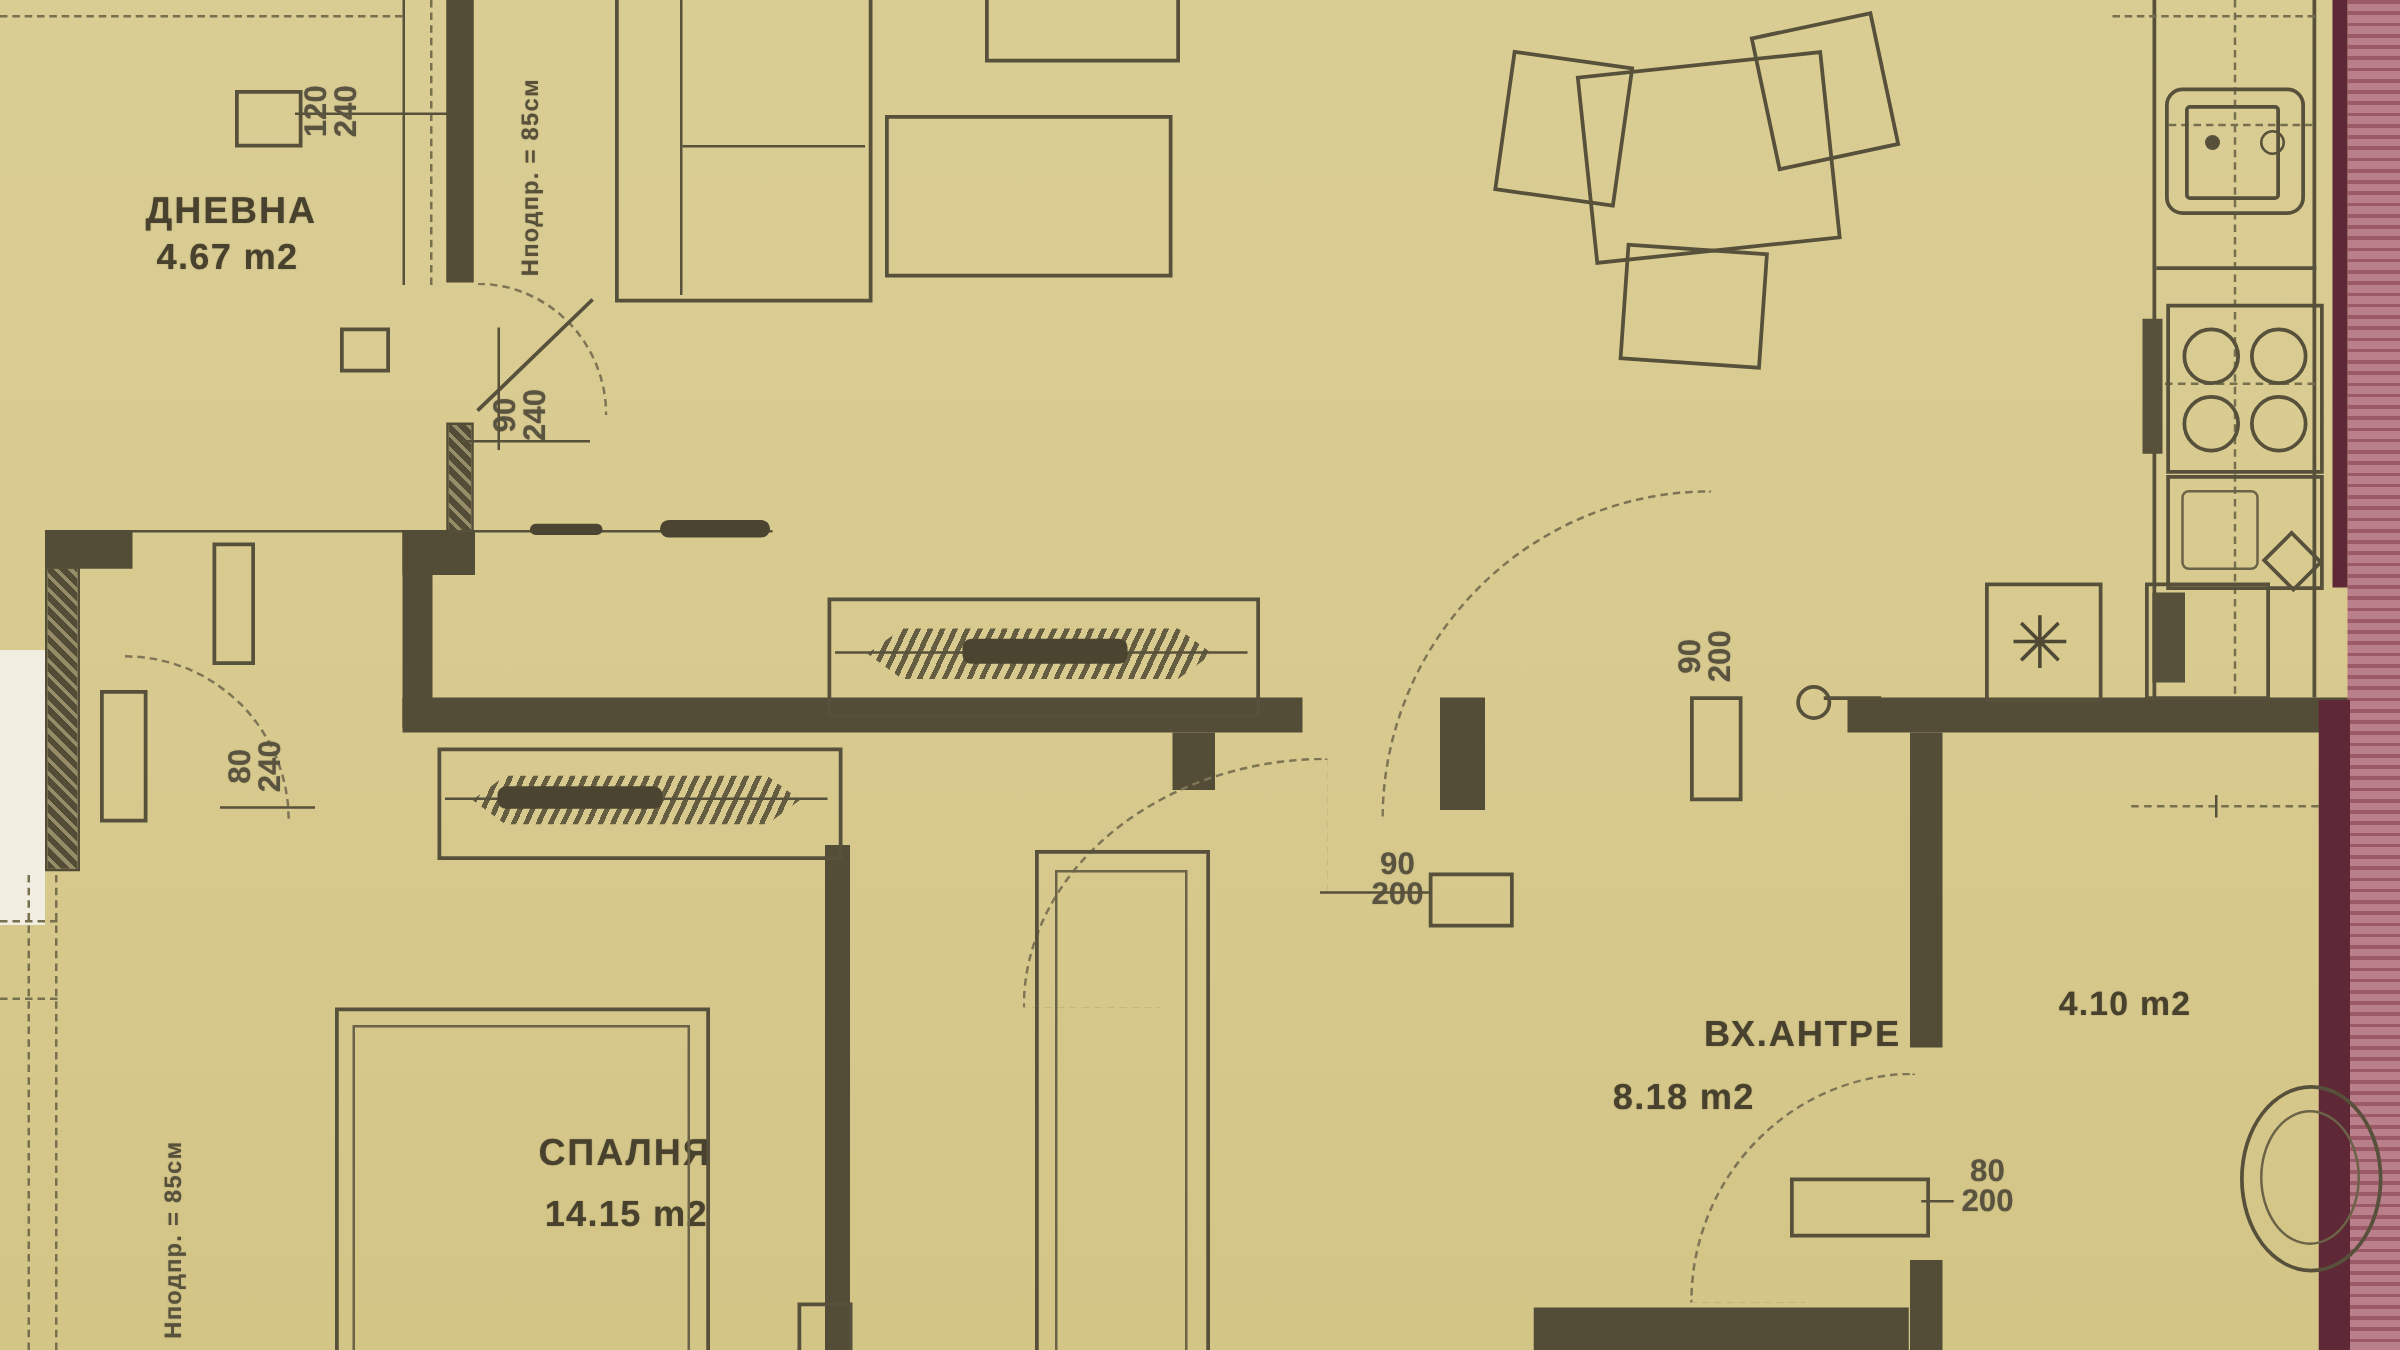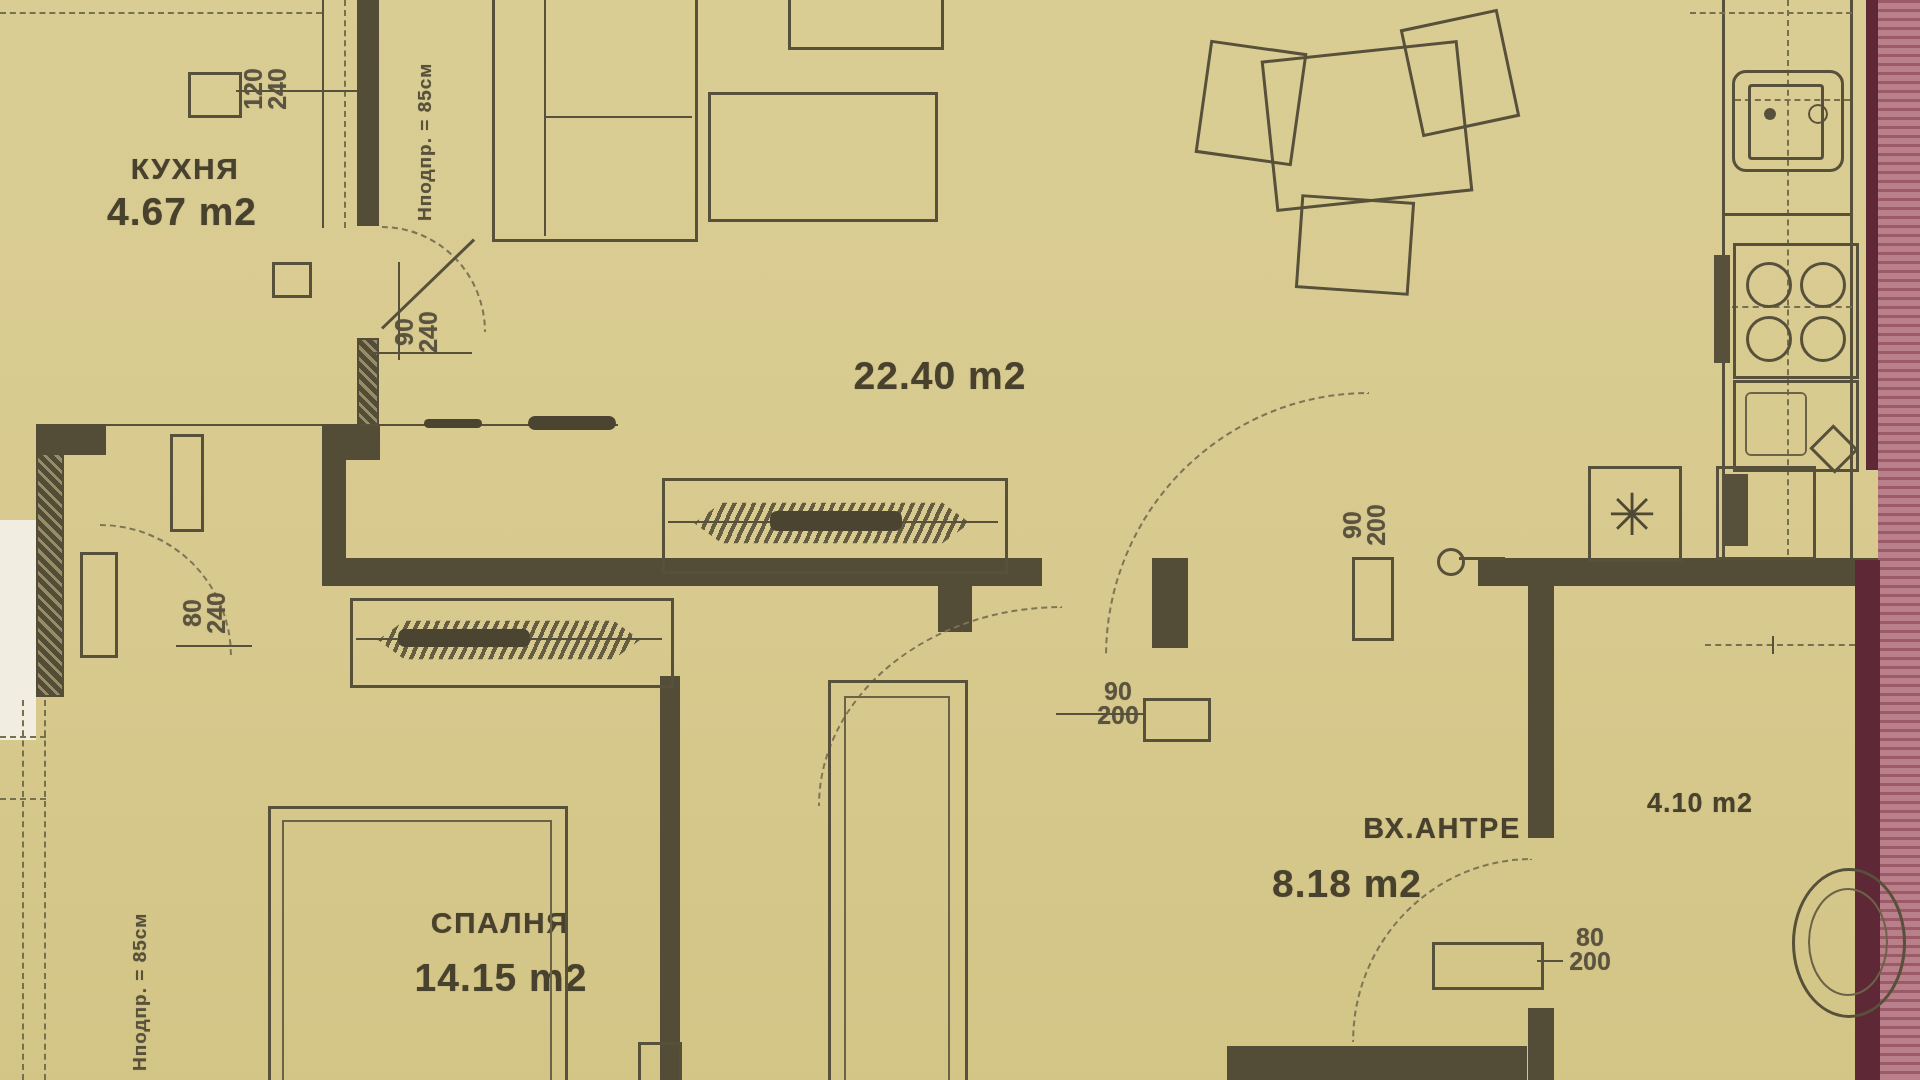--- a/index.html
+++ b/index.html
@@ -13,21 +13,21 @@
   .ln{position:absolute;background:#57503a;}
   .bar{position:absolute;background:#4a4430;border-radius:7px;}
   .box{position:absolute;border:3px solid #57503a;background:transparent;}
   .box2{position:absolute;border:2px solid #6b6347;background:transparent;}
   .dashv{position:absolute;border-left:2px dashed #77704f;}
   .dashh{position:absolute;border-top:2px dashed #77704f;}
   .arc-tl{position:absolute;border-left:2px dashed #7d7556;border-top:2px dashed #7d7556;border-top-left-radius:100% 100%;}
   .arc-tr{position:absolute;border-right:2px dashed #7d7556;border-top:2px dashed #7d7556;border-top-right-radius:100% 100%;}
   .room-name{position:absolute;font-weight:700;font-size:30px;color:#48412d;letter-spacing:1.5px;
              text-align:center;white-space:nowrap;text-shadow:0 0 1px rgba(72,65,45,.55);}
-  .room-area{position:absolute;font-weight:700;font-size:39px;color:#48412d;letter-spacing:1px;
+  .room-area{position:absolute;font-weight:700;font-size:29px;color:#48412d;letter-spacing:1px;
              text-align:center;white-space:nowrap;text-shadow:0 0 1px rgba(72,65,45,.55);}
   .size-label{position:absolute;font-weight:700;font-size:25px;line-height:.95;color:#5a5340;
               text-align:center;white-space:nowrap;text-shadow:0 0 1px rgba(90,83,64,.5);}
   .rot{transform:rotate(-90deg);}
   .sill{position:absolute;width:210px;height:22px;font-size:19px;font-weight:700;color:#57513c;
         letter-spacing:1px;transform:rotate(-90deg);white-space:nowrap;text-shadow:0 0 1px rgba(87,81,60,.5);}
   .lens{position:absolute;background:repeating-linear-gradient(115deg,#655d42 0 4px,rgba(0,0,0,0) 4px 9px);
         clip-path:polygon(0% 50%,10% 6%,90% 6%,100% 50%,90% 94%,10% 94%);}
   .circ{position:absolute;border:3px solid #57503a;border-radius:50%;}
   .glyph{position:absolute;color:#4f4834;text-align:center;}
@@ -41,21 +41,21 @@
   <div class="dashh" style="left:0;top:12px;width:322px;"></div>
   <div class="ln" style="left:322px;top:0;width:2px;height:228px;"></div>
   <div class="dashv" style="left:344px;top:0;height:228px;"></div>
   <div class="box" style="left:188px;top:72px;width:48px;height:40px;"></div>
   <div class="ln" style="left:236px;top:90px;width:122px;height:2px;"></div>
   <div class="size-label rot" style="left:243px;top:58px;width:60px;height:62px;">
     <span style="display:block;">120</span>
     <span style="display:block;">240</span>
   </div>
   <div class="sill" style="left:320px;top:105px;">Нподпр. = 85см</div>
-  <div class="room-name" style="left:90px;top:152px;width:190px;">КУХНЯ</div>
+  <div class="room-name" style="left:90px;top:152px;width:190px;">ДНЕВНА</div>
   <div class="room-area" style="left:88px;top:190px;width:188px;">4.67 m2</div>
   <div class="box" style="left:272px;top:262px;width:34px;height:30px;"></div>
   <div class="box" style="left:170px;top:434px;width:28px;height:92px;"></div>
   <div class="ln" style="left:64px;top:424px;width:260px;height:2px;"></div>
 
   <div class="wall" style="left:357px;top:0;width:22px;height:226px;"></div>
   <div class="wall-h" style="left:357px;top:338px;width:18px;height:118px;"></div>
   <div class="wall" style="left:322px;top:424px;width:58px;height:36px;"></div>
   <div class="wall" style="left:322px;top:424px;width:24px;height:158px;"></div>
   <div class="wall" style="left:322px;top:558px;width:720px;height:28px;"></div>
@@ -126,21 +126,20 @@
   <div class="box" style="left:492px;top:-4px;width:200px;height:240px;"></div>
   <div class="ln" style="left:544px;top:0;width:2px;height:236px;"></div>
   <div class="ln" style="left:546px;top:116px;width:146px;height:2px;"></div>
   <div class="box" style="left:788px;top:-4px;width:150px;height:48px;"></div>
   <div class="box" style="left:708px;top:92px;width:224px;height:124px;"></div>
   <div class="box" style="left:1268px;top:50px;width:192px;height:146px;transform:rotate(-6deg);"></div>
   <div class="box" style="left:1202px;top:46px;width:92px;height:108px;transform:rotate(8deg);"></div>
   <div class="box" style="left:1410px;top:18px;width:94px;height:104px;transform:rotate(-12deg);"></div>
   <div class="box" style="left:1298px;top:198px;width:108px;height:88px;transform:rotate(4deg);"></div>
 
-  <div class="room-area" style="left:790px;top:354px;width:300px;">22.40 m2</div>
   <div class="room-name" style="left:400px;top:906px;width:200px;">СПАЛНЯ</div>
   <div class="room-area" style="left:396px;top:956px;width:210px;">14.15 m2</div>
   <div class="room-name" style="left:1352px;top:812px;width:180px;font-size:29px;">ВХ.АНТРЕ</div>
   <div class="room-area" style="left:1262px;top:862px;width:170px;">8.18 m2</div>
   <div class="room-area" style="left:1545px;top:788px;width:310px;font-size:27px;">4.10 m2</div>
 
   <div class="ln" style="left:1722px;top:0;width:3px;height:558px;"></div>
   <div class="ln" style="left:1850px;top:0;width:3px;height:558px;"></div>
   <div class="dashv" style="left:1787px;top:0;height:555px;"></div>
   <div class="dashh" style="left:1690px;top:12px;width:162px;"></div>

